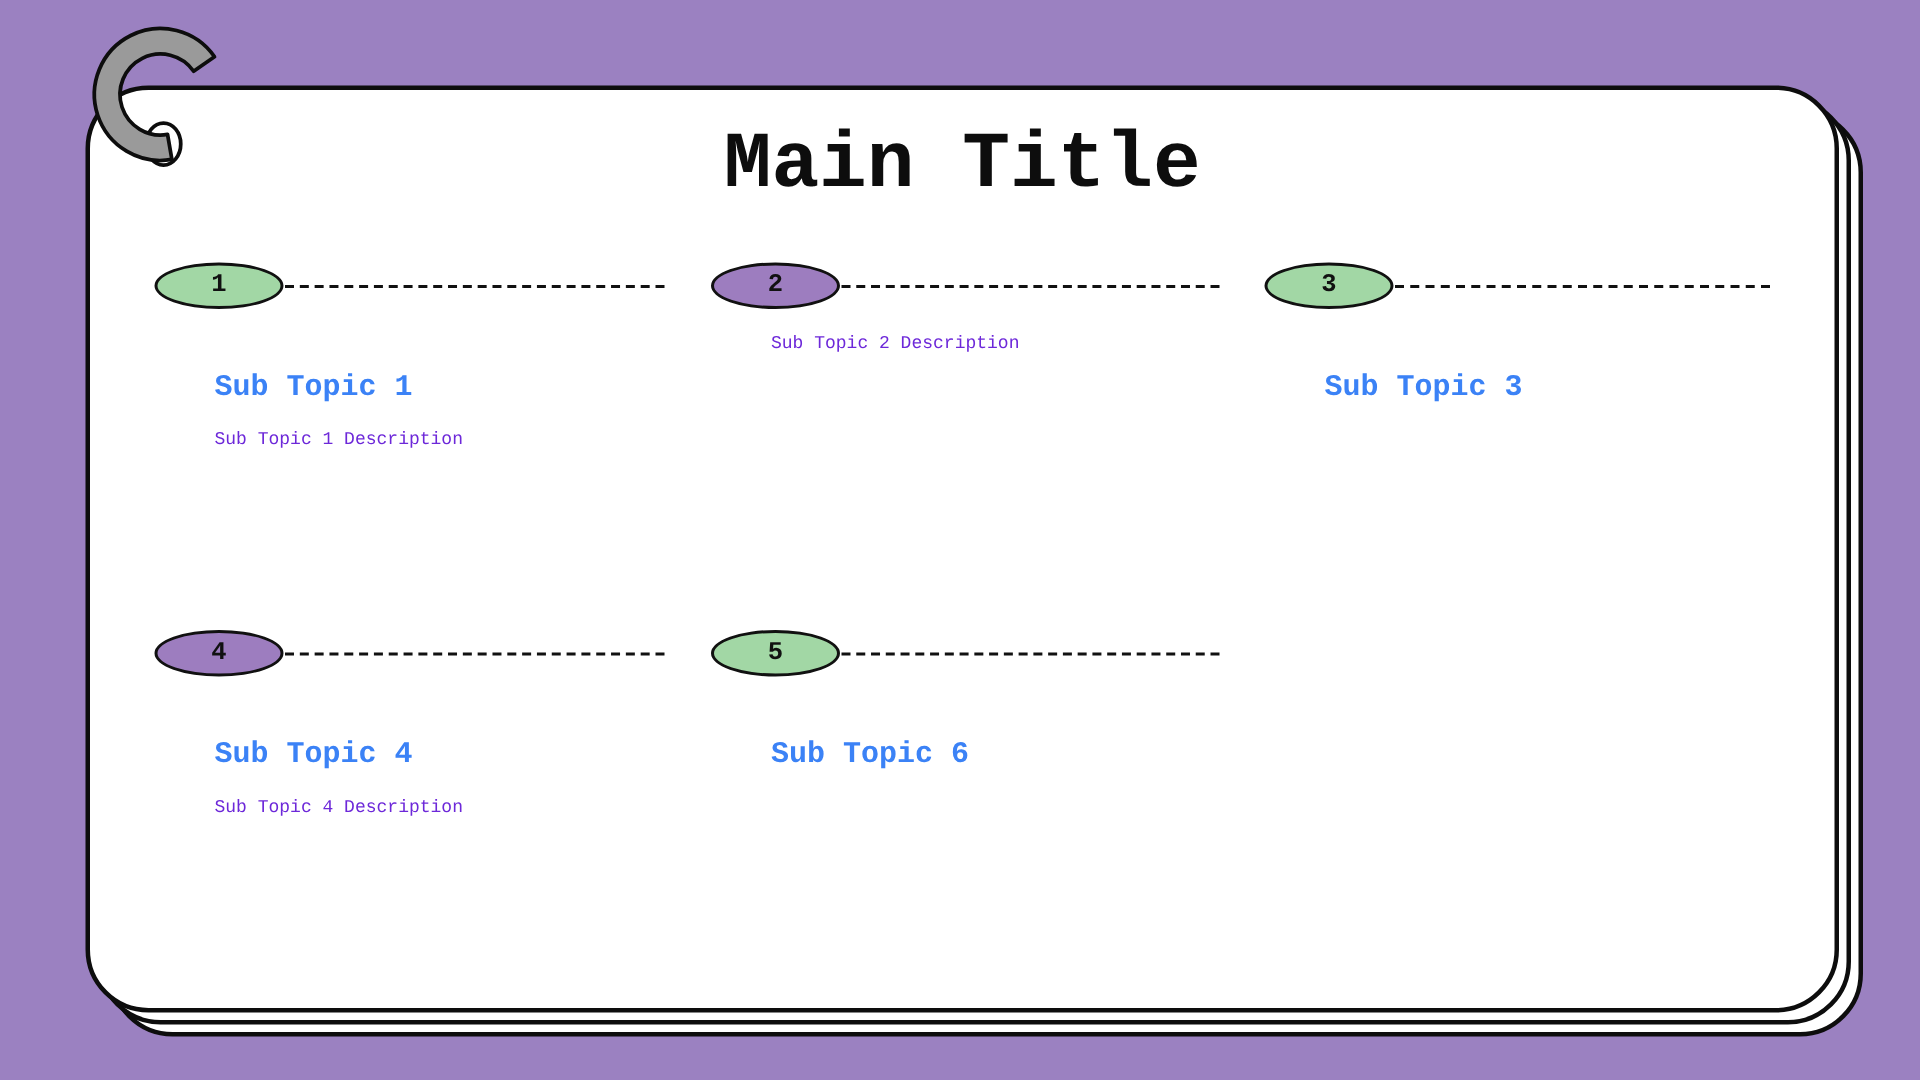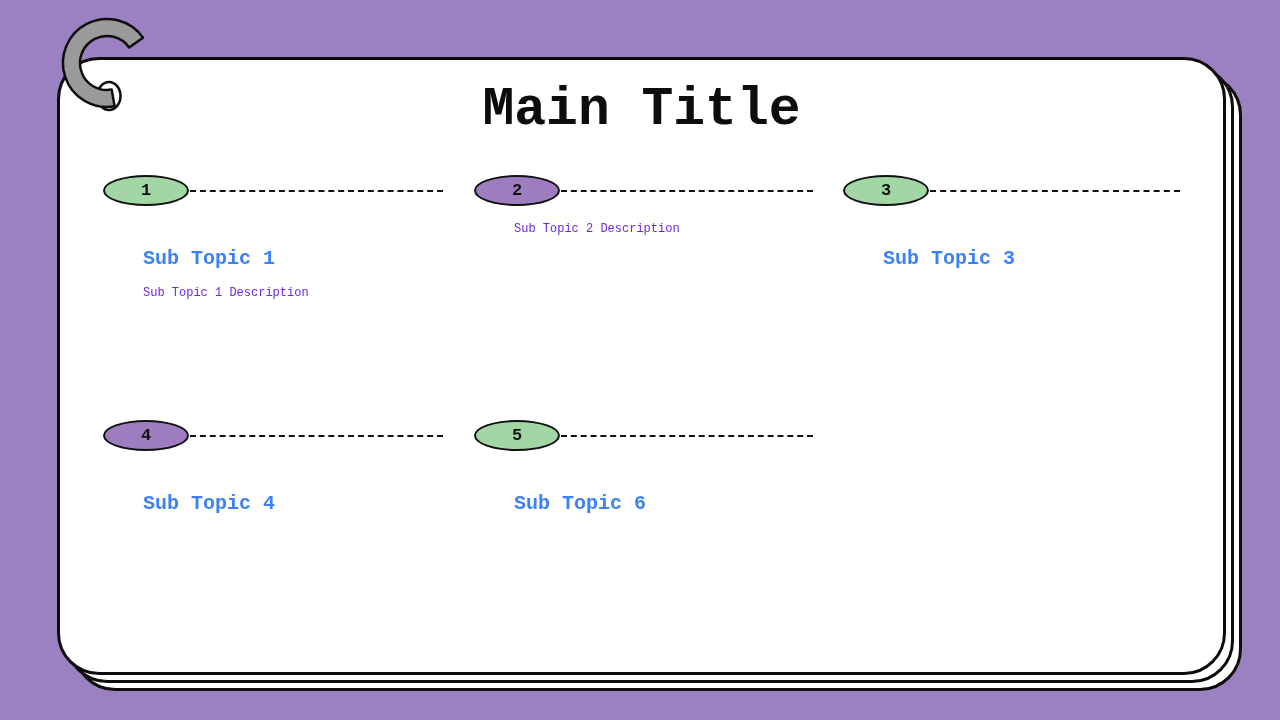--- a/index.html
+++ b/index.html
@@ -133,20 +133,21 @@
     </div>
 
     <div class="cell pos-4">
       <div class="badge-row">
         <div class="badge" data-color="purple">
           <span>4</span>
         </div>
         <div class="dash-line"></div>
       </div>
       <div class="topic-title">Sub Topic 4</div>
+      <div class="topic-desc">Sub Topic 4 Description</div>
     </div>
 
     <div class="cell pos-5">
       <div class="badge-row">
         <div class="badge" data-color="green">
           <span>5</span>
         </div>
         <div class="dash-line"></div>
       </div>
       <div class="topic-title">Sub Topic 6</div>

